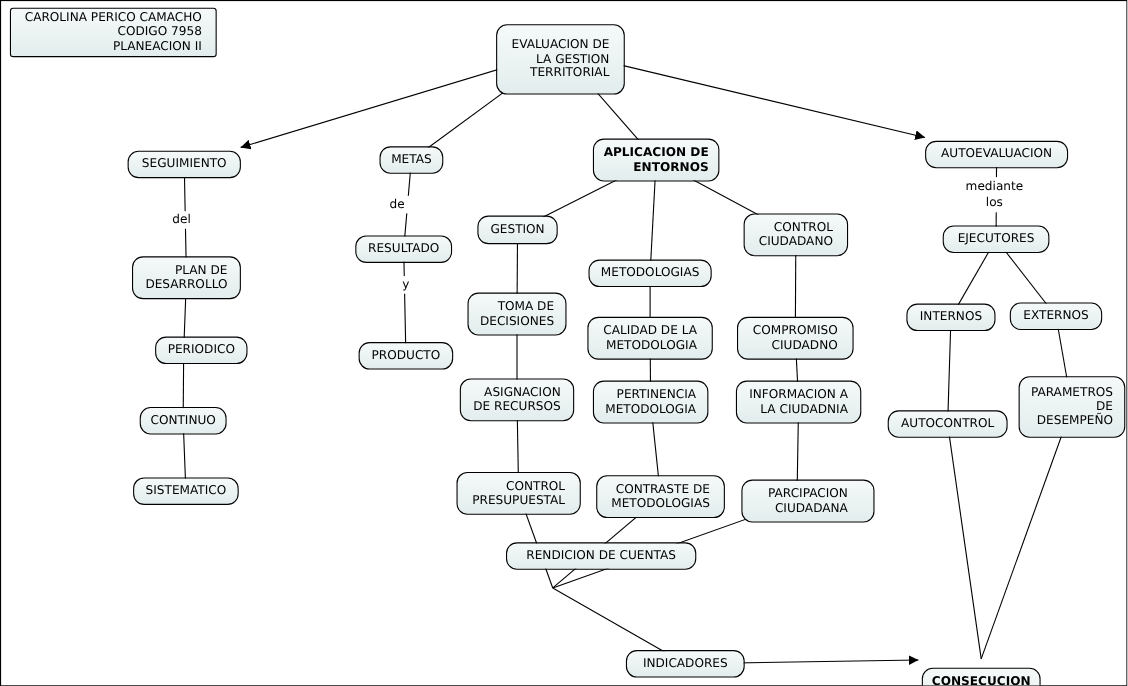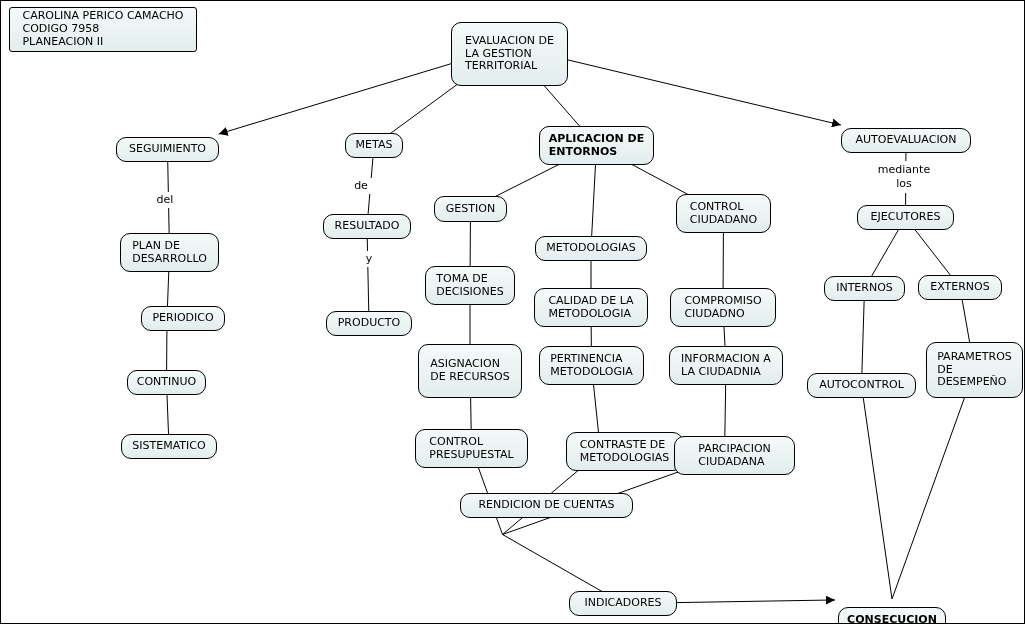--- a/index.html
+++ b/index.html
@@ -13,21 +13,21 @@
     border: 1px solid #000000;
     overflow: hidden;
   }
   .edge-layer { position: absolute; left: 0; top: 0; width: 1025px; height: 624px; }
   .edge { stroke: #000000; stroke-width: 1; }
   .node {
     position: absolute;
     display: flex;
     align-items: center;
     justify-content: center;
-    text-align: left;
+    text-align: right;
     font-size: 11px;
     line-height: 1.18;
     color: #000000;
     background: linear-gradient(180deg, #f5f9f9, #e3eded);
     border: 1px solid #000000;
     border-radius: 10px;
     white-space: pre-line;
     padding: 1px 3px;
     cursor: default;
   }
@@ -112,35 +112,35 @@
     <div class="node" style="left: 424px; top: 265px; width: 90px; height: 39px;">TOMA DE
 DECISIONES</div>
     <div class="node" style="left: 823px; top: 275px; width: 81px; height: 25px;">INTERNOS</div>
     <div class="node" style="left: 917px; top: 274px; width: 84px; height: 25px;">EXTERNOS</div>
     <div class="node" style="left: 124px; top: 305px; width: 84px; height: 25px; margin-left: 16px;">PERIODICO</div>
     <div class="node" style="left: 533px; top: 287px; width: 114px; height: 39px;">CALIDAD DE LA
 METODOLOGIA</div>
     <div class="node" style="left: 669px; top: 287px; width: 106px; height: 39px;">COMPROMISO
 CIUDADNO</div>
     <div class="node" style="left: 325px; top: 310px; width: 86px; height: 25px;">PRODUCTO</div>
-    <div class="node" style="left: 417px; top: 343px; width: 104px; height: 54px;">ASIGNACION
+    <div class="node" style="left: 417px; top: 343px; width: 104px; height: 39px;">ASIGNACION
 DE RECURSOS</div>
     <div class="node" style="left: 538px; top: 345px; width: 105px; height: 39px;">PERTINENCIA
 METODOLOGIA</div>
     <div class="node" style="left: 668px; top: 345px; width: 114px; height: 39px;">INFORMACION A
 LA CIUDADNIA</div>
     <div class="node" style="left: 126px; top: 369px; width: 79px; height: 25px;">CONTINUO</div>
     <div class="node" style="left: 806px; top: 372px; width: 109px; height: 25px;">AUTOCONTROL</div>
     <div class="node" style="left: 925px; top: 341px; width: 97px; height: 56px;">PARAMETROS
 DE
 DESEMPEÑO</div>
     <div class="node" style="left: 120px; top: 433px; width: 96px; height: 25px;">SISTEMATICO</div>
     <div class="node" style="left: 414px; top: 428px; width: 113px; height: 39px;">CONTROL
 PRESUPUESTAL</div>
-    <div class="node" style="left: 541px; top: 431px; width: 117px; height: 39px; margin-left: 24px;">CONTRASTE DE
+    <div class="node" style="left: 541px; top: 431px; width: 117px; height: 39px;">CONTRASTE DE
 METODOLOGIAS</div>
     <div class="node" style="left: 673px; top: 435px; width: 121px; height: 39px;">PARCIPACION
 CIUDADANA</div>
     <div class="node" style="left: 415px; top: 492px; width: 173px; height: 25px; margin-left: 44px;">RENDICION DE CUENTAS</div>
     <div class="node" style="left: 568px; top: 590px; width: 108px; height: 25px;">INDICADORES</div>
     <div class="node" style="left: 837px; top: 606px; width: 108px; height: 40px; font-weight: bold;">CONSECUCION
 DE OBJETIVOS</div>
     <div class="label-node" style="left: 148px; top: 191px; width: 32px; height: 16px;">del</div>
     <div class="label-node" style="left: 345px; top: 177px; width: 30px; height: 16px;">de</div>
     <div class="label-node" style="left: 354px; top: 250px; width: 28px; height: 16px;">y</div>

